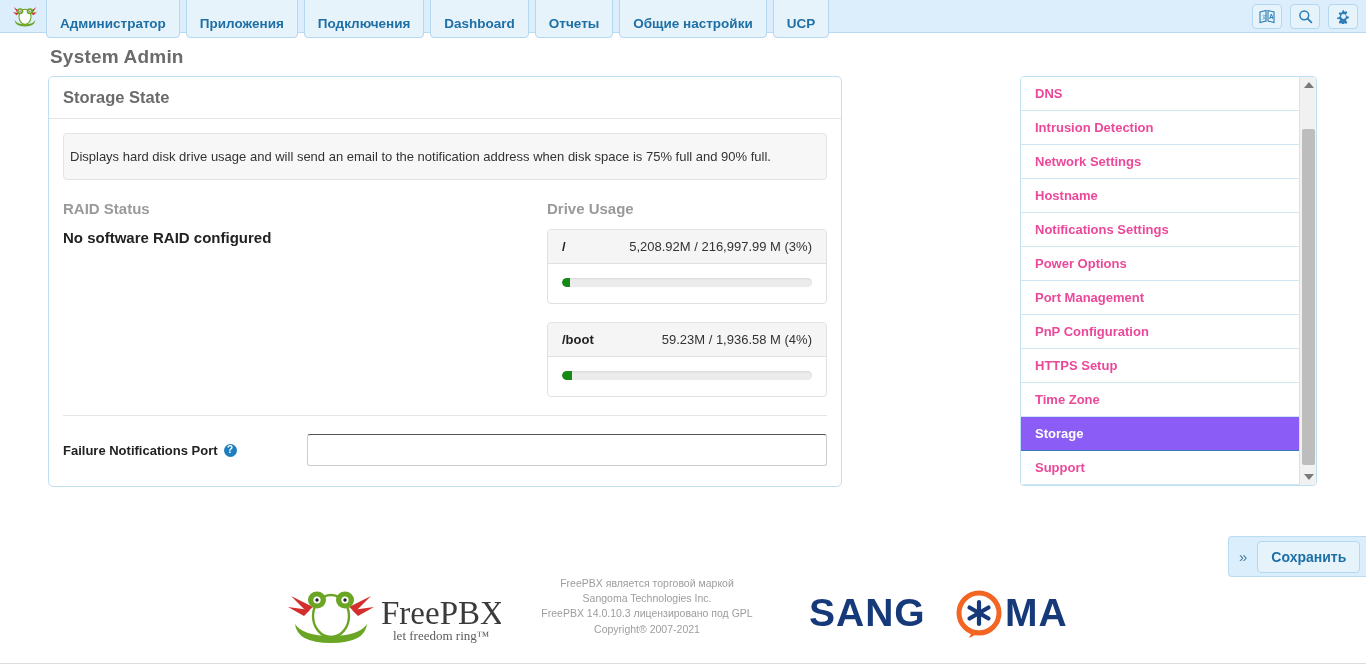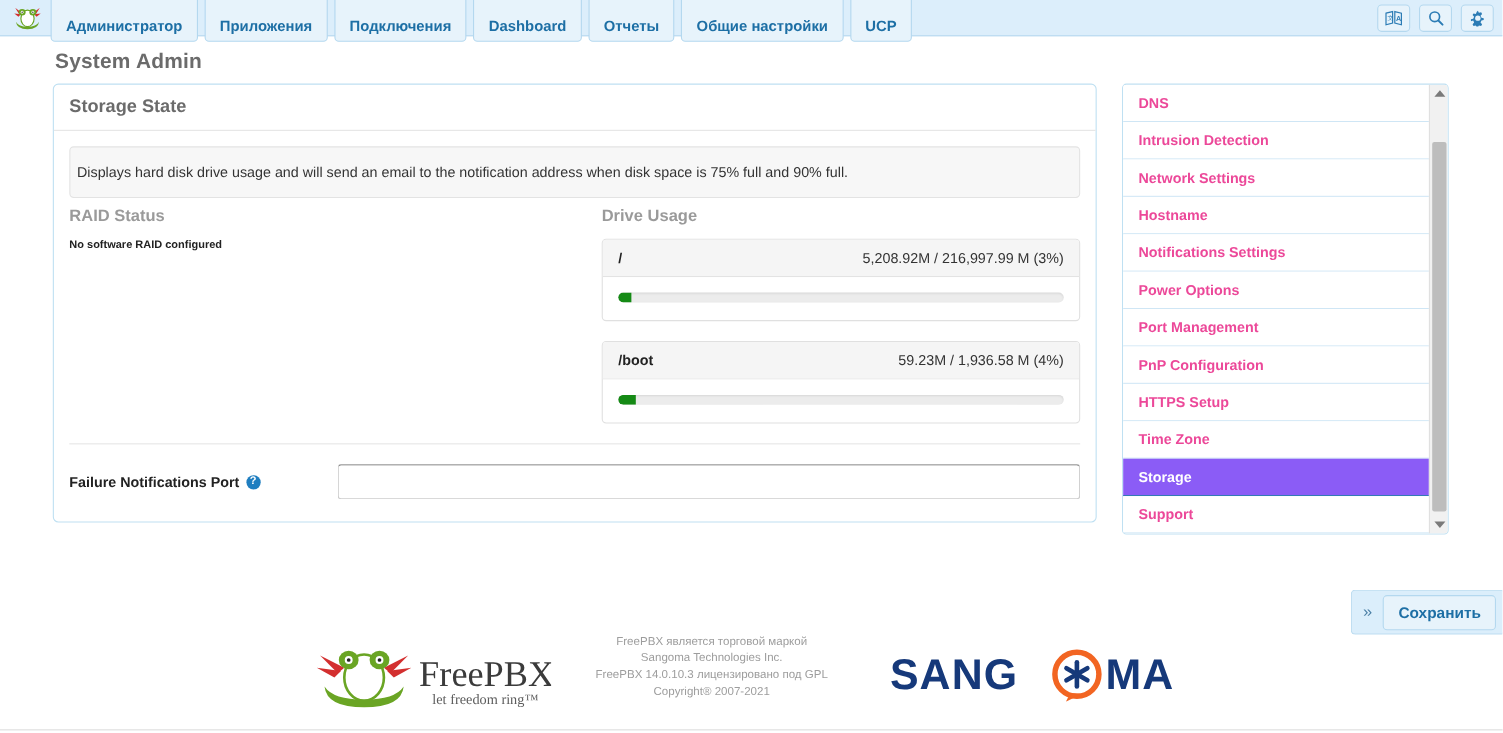--- a/index.html
+++ b/index.html
@@ -67,21 +67,21 @@
   
   #content {
     position: relative;
     padding: 0 0 0 0;
   }
 
   
   #main-panel {
     position: absolute;
     left: 48px; top: 0;
-    width: 949px;
+    width: 794px;
     border: 1px solid #bfe0f2;
     border-radius: 5px;
     background: #ffffff;
   }
   #panel-head {
     padding: 11px 14px 11px;
     border-bottom: 1px solid #e5e5e5;
   }
   #panel-head .ttl {
     color: #6b6b6b;
@@ -94,34 +94,34 @@
     background: #f7f7f7;
     border: 1px solid #e3e3e3;
     border-radius: 4px;
     padding: 15px 6px;
     font-size: 13px;
     color: #333;
   }
 
   .cols {
     display: flex;
-    margin-top: 8px;
+    margin-top: 20px;
     border-bottom: 1px solid #e5e5e5;
   }
   .col-left { width: 484px; padding-right: 8px; }
   .col-right { flex: 1; }
 
   .sec-title {
     color: #9a9a9a;
     font-size: 15px;
     font-weight: bold;
     margin-bottom: 12px;
   }
   .raid-text {
-    font-size: 10px;
+    font-size: 15px;
     font-weight: bold;
     color: #222;
     margin-bottom: 8px;
   }
 
   .drive-block {
     border: 1px solid #e0e0e0;
     border-radius: 4px;
     margin-bottom: 18px;
     background: #fff;

